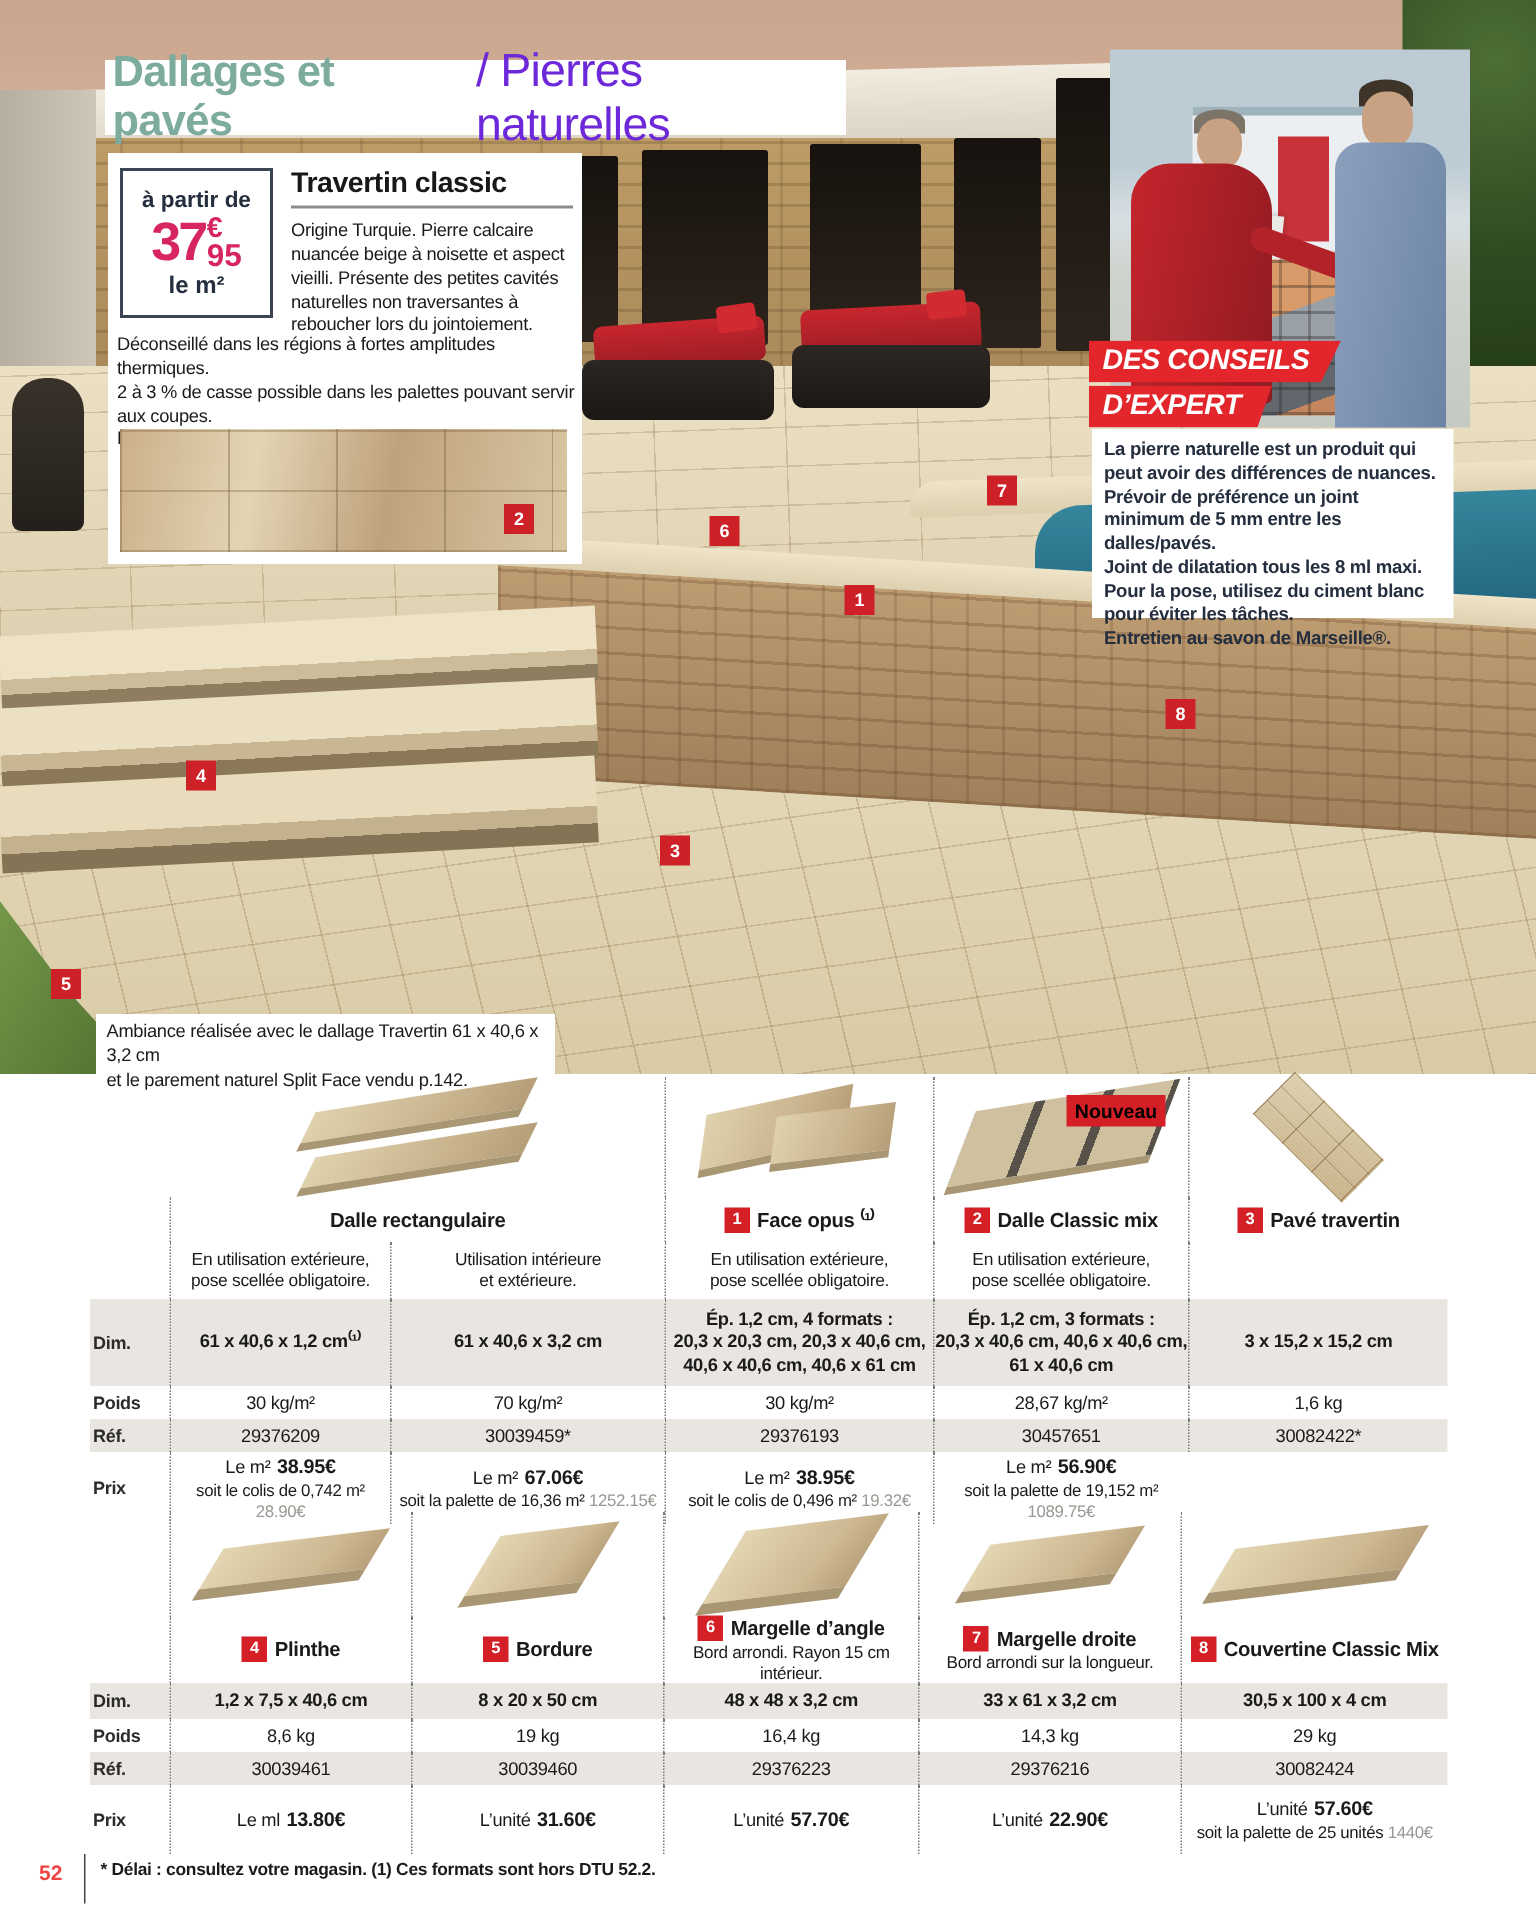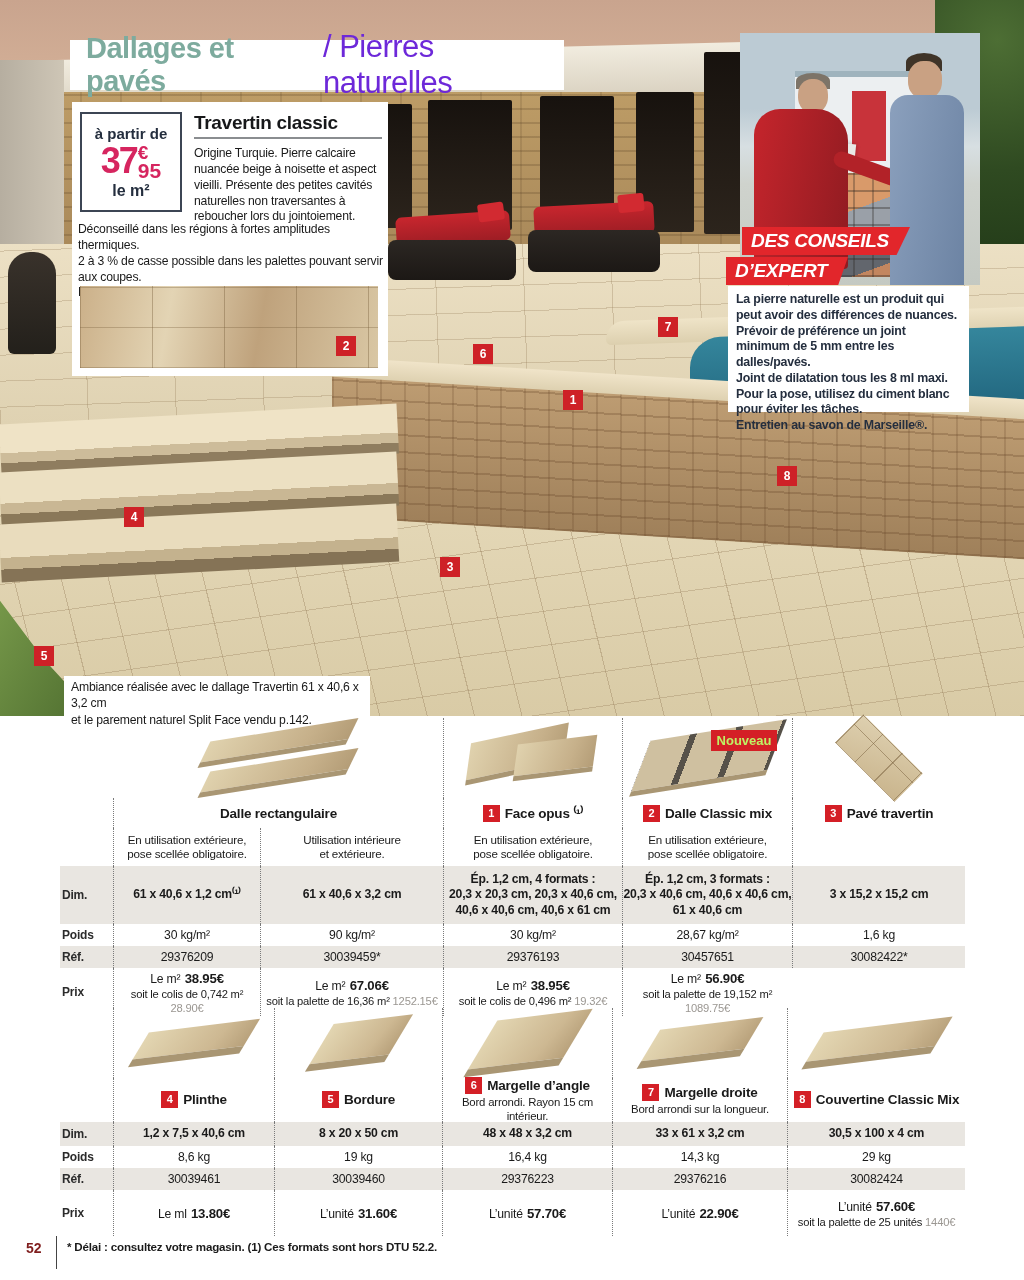--- a/index.html
+++ b/index.html
@@ -67,21 +67,21 @@
     linear-gradient(160deg,#d99a6a 0 30%,#9aa0a8 30% 55%,#62666d 55% 75%,#c3865f 75%);}
   .exp-m1-head{left:58px;top:46px;width:30px;height:34px;background:#c9a183;border-radius:46%;}
   .exp-m1-hair{left:56px;top:40px;width:34px;height:16px;background:#7d7468;border-radius:50% 50% 0 0;}
   .exp-m1-body{left:14px;top:76px;width:94px;height:160px;background:linear-gradient(100deg,#c5252c,#8f1b21);border-radius:26px 32px 4px 4px;}
   .exp-m1-arm{left:92px;top:128px;width:72px;height:16px;background:#b22228;transform:rotate(20deg);border-radius:8px;}
   .exp-m2-hair{left:166px;top:20px;width:36px;height:18px;background:#3f3428;border-radius:50% 50% 0 0;}
   .exp-m2-head{left:168px;top:28px;width:34px;height:38px;background:#c9a183;border-radius:45%;}
   .exp-m2-body{left:150px;top:62px;width:74px;height:192px;background:linear-gradient(100deg,#8ba0bd,#6c83a3);border-radius:18px 18px 0 0;}
 
   
-  .banner{position:absolute;left:70px;top:40px;width:494px;height:50px;background:#fff;display:flex;align-items:center;padding-left:16px;z-index:10;}
+  .banner{position:absolute;left:70px;top:40px;width:494px;height:50px;background:#fff;display:flex;align-items:center;padding-left:5px;z-index:10;}
   .t-accent{font-size:29px;font-weight:800;color:#7dab9e;letter-spacing:-0.5px;}
   .t-rest{font-size:31px;font-weight:400;color:#6d28d9;margin-left:9px;letter-spacing:-0.5px;}
 
   .card{position:absolute;left:72px;top:102px;width:316px;height:274px;background:#fff;z-index:10;}
   .card > div{position:absolute;}
   .pricebox{left:8px;top:10px;width:102px;height:100px;border:2px solid #3c4554;display:flex;flex-direction:column;align-items:center;justify-content:center;}
   .pfrom{font-size:15px;font-weight:700;color:#242e3e;}
   .prow{display:flex;align-items:flex-start;line-height:1;margin:1px 0;}
   .pint{font-size:36px;font-weight:800;color:#d6255f;letter-spacing:-2px;}
   .pside{display:flex;flex-direction:column;align-items:flex-start;margin-left:1px;}
@@ -90,32 +90,32 @@
   .punit{font-size:16px;font-weight:700;color:#242e3e;}
   .cname{left:122px;top:10px;width:188px;font-size:19px;font-weight:700;color:#17181a;border-bottom:2px solid #8a8d90;padding-bottom:3px;letter-spacing:-0.3px;}
   .cdesc{left:122px;top:44px;width:190px;font-size:12.2px;line-height:1.3;letter-spacing:-0.2px;}
   .cnotes{left:6px;top:120px;width:306px;font-size:12.2px;line-height:1.3;white-space:pre-line;letter-spacing:-0.2px;}
   .cstrip{left:8px;top:184px;width:298px;height:82px;background:
     repeating-linear-gradient(90deg,rgba(120,95,60,.40) 0 1px,transparent 1px 72px),
     repeating-linear-gradient(0deg,rgba(120,95,60,.34) 0 1px,transparent 1px 40px),
     linear-gradient(100deg,#cbb089,#e3d4b4 30%,#bfa27c 60%,#d9c7a4);}
 
   .exbanner{position:absolute;background:#e2262b;color:#fff;font-weight:800;font-style:italic;font-size:19px;display:flex;align-items:center;padding-left:9px;clip-path:polygon(0 0,100% 0,92% 100%,0 100%);z-index:12;letter-spacing:-0.3px;}
-  .exb1{left:726px;top:227px;width:168px;height:28px;margin-left:16px;}
+  .exb1{left:726px;top:227px;width:168px;height:28px;}
   .exb2{left:726px;top:257px;width:122px;height:28px;}
   .exadvice{position:absolute;left:728px;top:286px;width:241px;height:126px;background:#fff;z-index:11;font-size:12.4px;line-height:1.27;color:#242e3e;padding:6px 8px;font-weight:700;white-space:pre-line;letter-spacing:-0.2px;}
 
   .caption{position:absolute;left:64px;top:676px;width:306px;height:42px;background:#fff;font-size:12.2px;line-height:1.35;padding:3px 7px;z-index:10;white-space:pre-line;letter-spacing:-0.2px;}
 
   .mk{position:absolute;width:20px;height:20px;background:#ce2127;color:#fff;font-weight:800;font-size:12px;display:flex;align-items:center;justify-content:center;z-index:25;}
   .mk1{left:563px;top:390px;} .mk2{left:336px;top:336px;} .mk3{left:440px;top:557px;}
   .mk4{left:124px;top:507px;} .mk5{left:34px;top:646px;}  .mk6{left:473px;top:344px;}
   .mk7{left:658px;top:317px;} .mk8{left:777px;top:466px;}
 
-  .nouveau{position:absolute;left:711px;top:730px;width:66px;height:21px;background:#d41f26;color:#bef264;font-weight:800;font-size:13px;display:flex;align-items:center;justify-content:center;z-index:30;}
+  .nouveau{position:absolute;left:711px;top:730px;width:66px;height:21px;background:#d41f26;color:#000000;font-weight:800;font-size:13px;display:flex;align-items:center;justify-content:center;z-index:30;}
 
   
   .t1,.t2{position:absolute;left:60px;width:905px;display:grid;z-index:5;}
   .t1{top:718px;grid-template-columns:53px 147px 183px 179px 170px 173px;grid-template-rows:80px 30px 38px 58px 22px 22px 48px;}
   .t2{top:1008px;grid-template-columns:53px 161px 168px 170px 175px 178px;grid-template-rows:70px 44px 24px 22px 22px 46px;}
   .cell{display:flex;flex-direction:column;align-items:center;justify-content:center;text-align:center;letter-spacing:-0.2px;min-width:0;}
   .lab{align-items:flex-start;font-size:12px;color:#2b2b2b;font-weight:600;padding-left:2px;}
   .bl{border-left:1px dotted #7a7a7a;}
   .gray{background:#e9e6e1;}
   .sp2{grid-column:span 2;}
@@ -137,21 +137,21 @@
   .op1{position:absolute;left:4px;top:8px;width:100px;height:40px;transform:rotate(-12deg) skewX(-20deg);}
   .op2{position:absolute;left:52px;top:14px;width:80px;height:36px;transform:rotate(-7deg) skewX(-15deg);}
   .mixthumb{width:138px;height:52px;transform:rotate(-9deg) skewX(-30deg);background:repeating-linear-gradient(90deg,#cfc0a0 0 40px,#565149 40px 47px);border-bottom:5px solid #a99673;}
   .pavethumb{width:80px;height:80px;transform:rotate(45deg) scale(1.05,.5);background:
     repeating-linear-gradient(0deg,rgba(120,95,60,.5) 0 1px,transparent 1px 26px),
     repeating-linear-gradient(90deg,rgba(120,95,60,.5) 0 1px,transparent 1px 26px),
     linear-gradient(135deg,#ded0b0,#c9b48c);}
   .sl2{width:112px;height:32px;transform:rotate(-7deg) skewX(-38deg);background:linear-gradient(105deg,#e3d6b2,#cdb892 70%,#b8a17b);border-bottom:7px solid #a99673;}
 
   
-  .footer-num{position:absolute;left:26px;top:1240px;font-size:14px;font-weight:800;color:#7f1d1d;}
+  .footer-num{position:absolute;left:26px;top:1240px;font-size:14px;font-weight:800;color:#ef4444;}
   .footer-note{position:absolute;left:56px;top:1236px;width:760px;border-left:1.5px solid #444;padding:4px 0 16px 10px;font-size:11.6px;font-weight:600;letter-spacing:-0.2px;}
 </style>
 </head>
 <body>
 
 <div class="page">
 
   <div class="photo">
     <div class="ph-stucco"></div>
     <div class="ph-ceiling"></div>
@@ -296,21 +296,21 @@
     <div class="cell dimv gray bl">Ép. 1,2 cm, 4 formats :
 20,3 x 20,3 cm, 20,3 x 40,6 cm,
 40,6 x 40,6 cm, 40,6 x 61 cm</div>
     <div class="cell dimv gray bl">Ép. 1,2 cm, 3 formats :
 20,3 x 40,6 cm, 40,6 x 40,6 cm,
 61 x 40,6 cm</div>
     <div class="cell dimv gray bl">3 x 15,2 x 15,2 cm</div>
 
     <div class="cell lab">Poids</div>
     <div class="cell val bl">30 kg/m²</div>
-    <div class="cell val bl">90 kg/m²</div>
+    <div class="cell val bl">70 kg/m²</div>
     <div class="cell val bl">30 kg/m²</div>
     <div class="cell val bl">28,67 kg/m²</div>
     <div class="cell val bl">1,6 kg</div>
 
     <div class="cell lab gray">Réf.</div>
     <div class="cell val gray bl">29376209</div>
     <div class="cell val gray bl">30039459*</div>
     <div class="cell val gray bl">29376193</div>
     <div class="cell val gray bl">30457651</div>
     <div class="cell val gray bl">30082422*</div>

